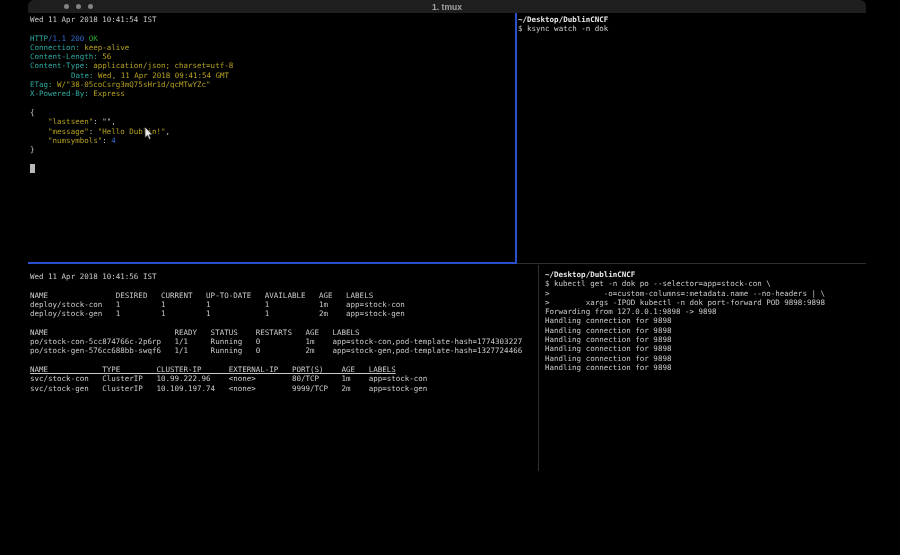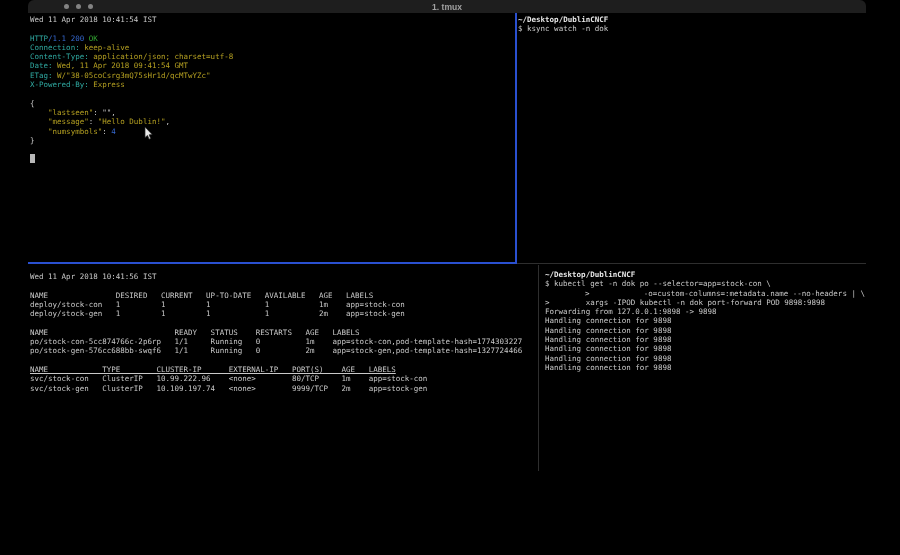--- a/index.html
+++ b/index.html
@@ -37,22 +37,23 @@
       <span class="light l2"></span>
       <span class="light l3"></span>
       <div class="title">1. tmux</div>
     </div>
 
     <div class="pane" id="pane-http" style="left:2px;top:15px;width:485px;">
         <div class="tl"><span style="color: rgb(201, 201, 201);">Wed 11 Apr 2018 10:41:54 IST</span></div>
         <div class="tl"></div>
         <div class="tl"><span style="color: rgb(47, 168, 160);">HTTP</span><span style="color: rgb(53, 104, 207); margin-top: 36px;">/1.1 200</span><span style="color: rgb(201, 201, 201);"> </span><span style="color: rgb(51, 165, 50);">OK</span></div>
         <div class="tl"><span style="color: rgb(47, 168, 160); text-align: right;">Connection:</span><span style="color: rgb(181, 160, 33);"> keep-alive</span></div>
+        <div class="tl"><span style="color: rgb(47, 168, 160);">Content-Length:</span><span style="color: rgb(181, 160, 33);"> 56</span></div>
         <div class="tl"><span style="color: rgb(47, 168, 160);">Content-Type:</span><span style="color: rgb(181, 160, 33);"> application/json; charset=utf-8</span></div>
-        <div class="tl"><span style="color: rgb(47, 168, 160);">Date:</span><span style="color: rgb(181, 160, 33);"> Wed, 11 Apr 2018 09:41:54 GMT</span></div>
+        <div class="tl"><span style="color: rgb(47, 168, 160); margin-left: 41px;">Date:</span><span style="color: rgb(181, 160, 33);"> Wed, 11 Apr 2018 09:41:54 GMT</span></div>
         <div class="tl"><span style="color: rgb(47, 168, 160);">ETag:</span><span style="color: rgb(181, 160, 33);"> W/"38-05coCsrg3mQ75sHr1d/qcMTwYZc"</span></div>
         <div class="tl"><span style="color: rgb(47, 168, 160);">X-Powered-By:</span><span style="color: rgb(181, 160, 33);"> Express</span></div>
         <div class="tl"></div>
         <div class="tl"><span style="color: rgb(201, 201, 201);">{</span></div>
         <div class="tl"><span style="color: rgb(201, 201, 201);">    </span><span style="color: rgb(181, 160, 33);">"lastseen"</span><span style="color: rgb(201, 201, 201);">: "",</span></div>
         <div class="tl"><span style="color: rgb(201, 201, 201);">    </span><span style="color: rgb(181, 160, 33);">"message"</span><span style="color: rgb(201, 201, 201);">: </span><span style="color: rgb(181, 160, 33);">"Hello Dublin!"</span><span style="color: rgb(201, 201, 201);">,</span></div>
         <div class="tl"><span style="color: rgb(201, 201, 201);">    </span><span style="color: rgb(181, 160, 33);">"numsymbols"</span><span style="color: rgb(201, 201, 201);">: </span><span style="color: rgb(53, 104, 207);">4</span></div>
         <div class="tl"><span style="color: rgb(201, 201, 201);">}</span></div>
         <div class="tl"></div>
         <div class="tl"><span style="background: rgb(184, 184, 184);"> </span></div>
@@ -80,21 +81,21 @@
         <div class="tl"><span style="color: rgb(201, 201, 201);">po/stock-gen-576cc688bb-swqf6   1/1     Running   0          2m    app=stock-gen,pod-template-hash=1327724466</span></div>
         <div class="tl"></div>
         <div class="tl"><span style="color: rgb(201, 201, 201); text-decoration: underline;">NAME            TYPE        CLUSTER-IP      EXTERNAL-IP   PORT(S)    AGE   LABELS</span></div>
         <div class="tl"><span style="color: rgb(201, 201, 201);">svc/stock-con   ClusterIP   10.99.222.96    &lt;none&gt;        80/TCP     1m    app=stock-con</span></div>
         <div class="tl"><span style="color: rgb(201, 201, 201);">svc/stock-gen   ClusterIP   10.109.197.74   &lt;none&gt;        9999/TCP   2m    app=stock-gen</span></div>
       </div>
 
     <div class="pane" id="pane-pf" style="left:517px;top:270px;width:319px;">
         <div class="tl"><span style="color: rgb(232, 232, 232); font-weight: bold;">~/Desktop/DublinCNCF</span></div>
         <div class="tl"><span style="color: rgb(201, 201, 201);">$ kubectl get -n dok po --selector=app=stock-con \</span></div>
-        <div class="tl"><span style="color: rgb(201, 201, 201); margin-left: 40px;">&gt;            -o=custom-columns=:metadata.name --no-headers | \</span></div>
+        <div class="tl"><span style="color: rgb(201, 201, 201);">&gt;            -o=custom-columns=:metadata.name --no-headers | \</span></div>
         <div class="tl"><span style="color: rgb(201, 201, 201);">&gt;        xargs -IPOD kubectl -n dok port-forward POD 9898:9898</span></div>
         <div class="tl"><span style="color: rgb(201, 201, 201);">Forwarding from 127.0.0.1:9898 -&gt; 9898</span></div>
         <div class="tl"><span style="color: rgb(201, 201, 201);">Handling connection for 9898</span></div>
         <div class="tl"><span style="color: rgb(201, 201, 201);">Handling connection for 9898</span></div>
         <div class="tl"><span style="color: rgb(201, 201, 201);">Handling connection for 9898</span></div>
         <div class="tl"><span style="color: rgb(201, 201, 201);">Handling connection for 9898</span></div>
         <div class="tl"><span style="color: rgb(201, 201, 201);">Handling connection for 9898</span></div>
         <div class="tl"><span style="color: rgb(201, 201, 201);">Handling connection for 9898</span></div>
       </div>
 

